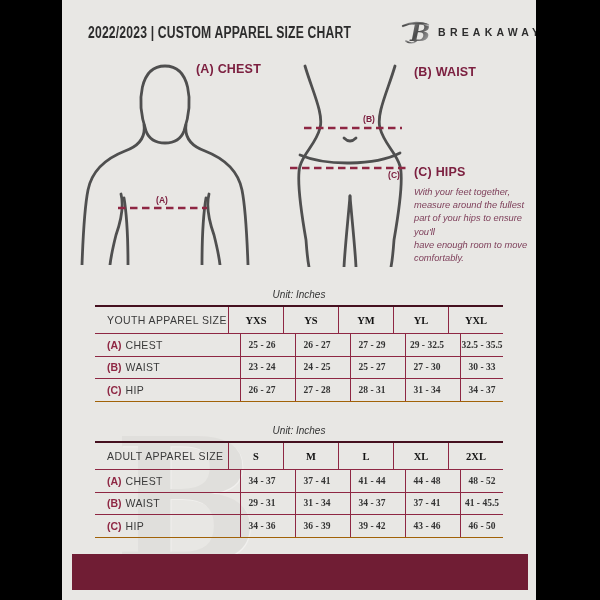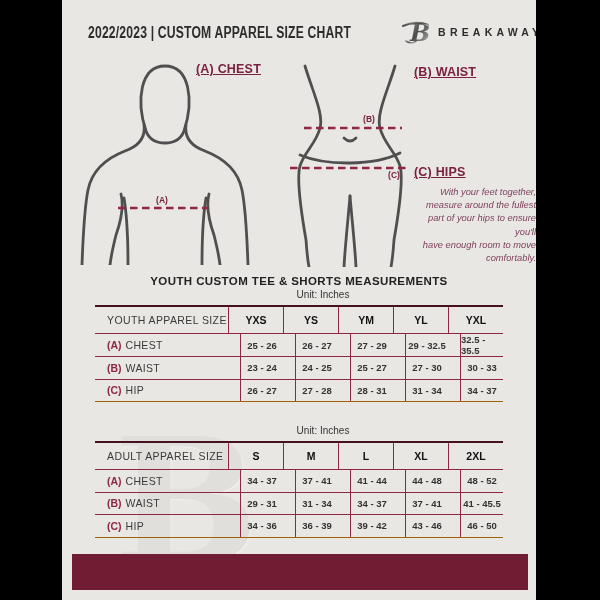--- a/index.html
+++ b/index.html
@@ -32,60 +32,60 @@
   .dash-line { fill:none; stroke:#8e2743; stroke-width:2.4; stroke-dasharray:7.5 4.5; }
   .marker {
     position:absolute; font-weight:bold; font-size:8.5px; color:#7c2040;
     transform:translateX(-50%); white-space:nowrap;
   }
   #marker-a { left:100px; top:195px; }
   #marker-b { left:307px; top:114px; }
   #marker-c { left:332px; top:170px; }
   
   .guide-heading {
-    position:absolute; font-weight:bold; font-size:12.5px; color:#7c2040; letter-spacing:0.2px;text-decoration:underline;
+    position:absolute; font-weight:bold; font-size:12.5px; color:#7c2040; letter-spacing:0.2px;
   }
   .guide-desc {
     position:absolute; font-style:italic; font-size:9.3px; line-height:1.42;
     color:#7e3f5a; white-space:pre-line;
   }
   #chest-heading { left:134px; top:62px; }
   #chest-desc    { left:134px; top:83px; width:102px; }
   #waist-heading { left:352px; top:65px; }
   #waist-desc    { left:352px; top:86px; width:112px; }
   #hips-heading  { left:352px; top:165px; }
-  #hips-desc     { left:352px; top:186px; width:122px;text-align:right; }
+  #hips-desc     { left:352px; top:186px; width:122px; }
   
   .sec-title {
     position:absolute; left:0; width:100%; text-align:center;
     font-weight:bold; font-size:11.5px; letter-spacing:0.4px; color:#222; z-index:2;
   }
   .sec-unit {
-    position:absolute; left:12px; width:100%; text-align:center;
-    font-size:10px; color:#333; z-index:2;padding-left:12px;
+    position:absolute; left:0; width:100%; text-align:center;
+    font-style:italic; font-size:10px; color:#333; z-index:2;
   }
   #youth-title { top:275px; } #youth-unit { top:289px; }
   #adult-title { top:411px; } #adult-unit { top:425px; }
   
   .size-table {
     position:absolute; left:33px; width:408px; z-index:2;
     border-top:2.5px solid #45101f; border-bottom:1px solid #a16207;
   }
   #youth-table { top:305px; }
   #adult-table { top:441px; }
   .t-row {
     display:grid; grid-template-columns:133px repeat(5,1fr);
     border-bottom:1.6px solid #8e2743;
   }
   .t-row:last-child { border-bottom:none; }
   .t-cell {
     display:flex; align-items:center; justify-content:center;
     min-height:21.5px; font-size:9.5px; color:#2f2f2f;
   }
-  .t-cell + .t-cell { border-left:1.6px solid #8e2743; }
+  .t-cell + .t-cell { border-left:1.6px solid #8e2743;font-family:Liberation Serif, serif; }
   .t-label { justify-content:flex-start; padding-left:12px; }
   .t-head .t-cell { min-height:26px; font-weight:bold; font-size:10.5px; color:#121212; }
   .t-head .t-label { font-weight:normal; font-size:10.5px; color:#3a3a3a; letter-spacing:0.4px; }
   .t-key { color:#8e2743; font-weight:bold; margin-right:4px; font-size:10.5px; }
   .t-name { color:#3a3a3a; font-size:10.5px; letter-spacing:0.3px; }
   .t-val { font-weight:bold; color:#333;margin-left:12px; }
   
   .watermark {
     position:absolute; left:52px; top:416px; z-index:1;
     font-family:"DejaVu Serif", serif; font-weight:bold;
@@ -150,21 +150,20 @@
   <div id="chest-heading" class="guide-heading">(A) CHEST</div>
 
   <div id="waist-heading" class="guide-heading">(B) WAIST</div>
 
   <div id="hips-heading" class="guide-heading">(C) HIPS</div>
   <div id="hips-desc" class="guide-desc">With your feet together, measure around the fullest part of your hips to ensure you'll
 have enough room to move comfortably.</div>
 
   <div class="watermark">B</div>
 
-  <div id="youth-title" class="sec-title">YOUTH CUSTOM TEE &amp; SHORTS MEASUREMENTS</div>
   <div id="youth-unit" class="sec-unit">Unit: Inches</div>
   <div id="youth-table" class="size-table">
       <div class="t-row t-head">
         <div class="t-cell t-label">YOUTH APPAREL SIZE</div>
         <div class="t-cell">YXS</div>
         <div class="t-cell">YS</div>
         <div class="t-cell">YM</div>
         <div class="t-cell">YL</div>
         <div class="t-cell">YXL</div>
       </div>

